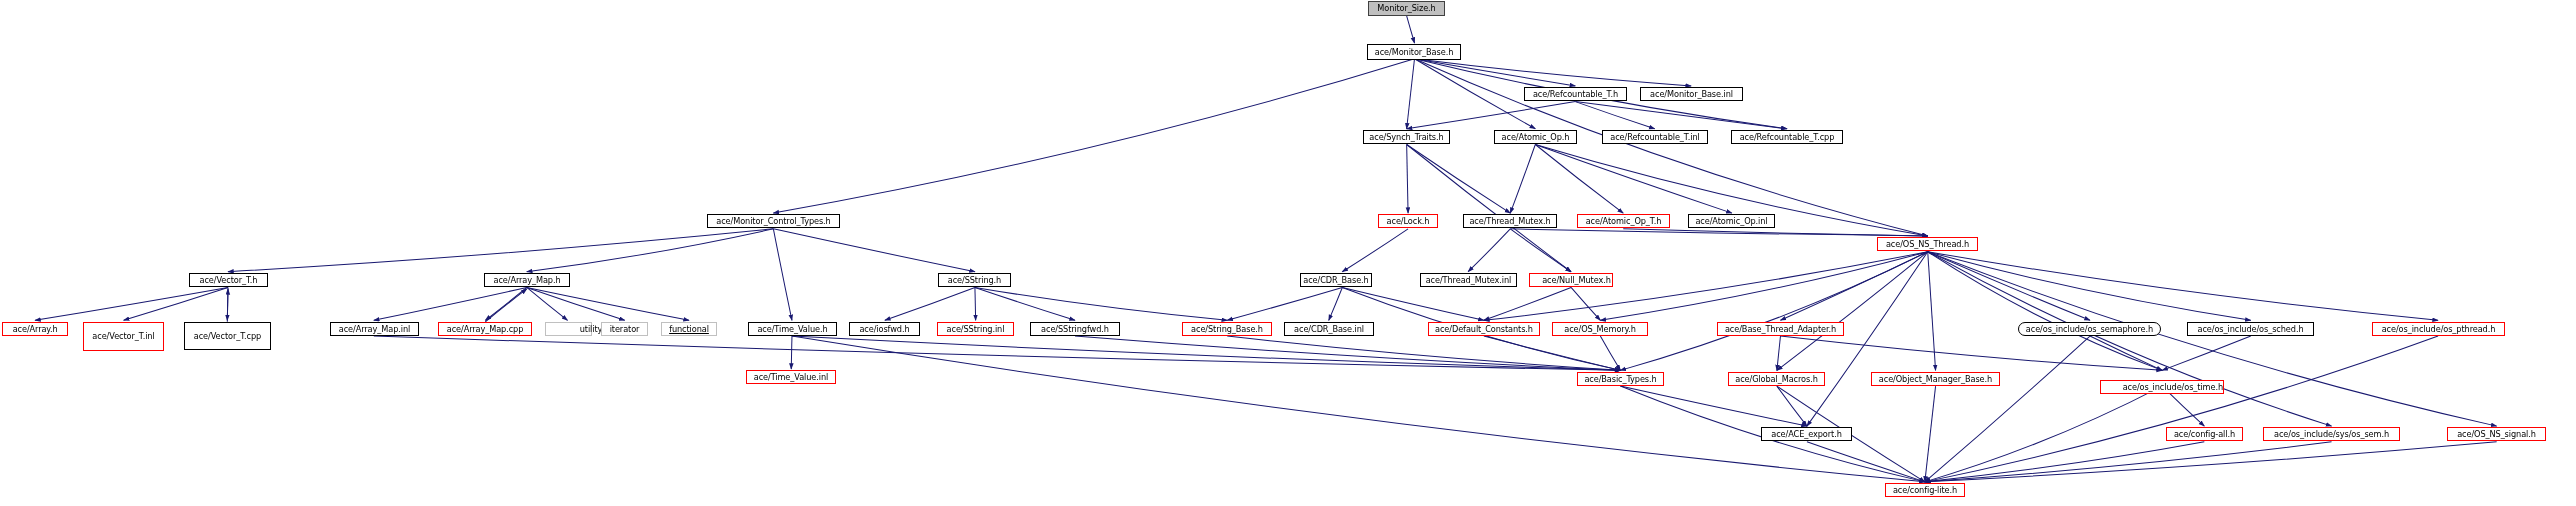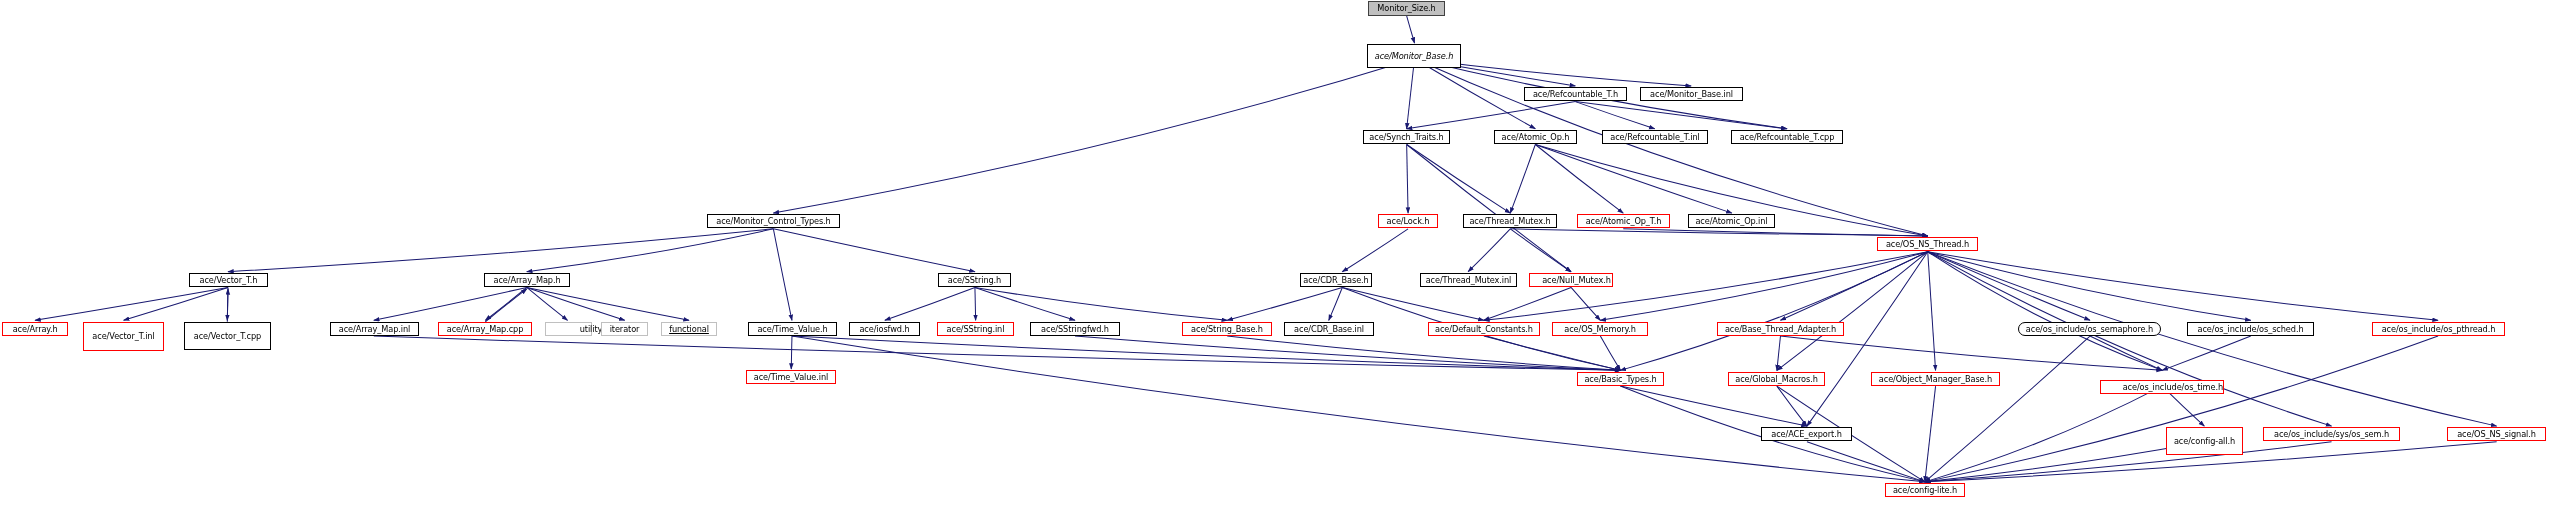--- a/index.html
+++ b/index.html
@@ -110,21 +110,21 @@
         <path d="M3262,618 Q2987.4575,652.72 2693,674" fill="none" stroke="#191970" stroke-width="1.4" marker-end="url(#ah)"></path>
         <path d="M3493,618 Q3107,652.72 2693,674" fill="none" stroke="#191970" stroke-width="1.4" marker-end="url(#ah)"></path>
         <path d="M3411,470 Q3064.565,596.48 2693,674" fill="none" stroke="#191970" stroke-width="1.4" marker-end="url(#ah)"></path>
         <path d="M2924,470 Q2812.5425,572 2693,674" fill="none" stroke="#191970" stroke-width="1.4" marker-end="url(#ah)"></path>
       </g>
   </svg>
   <div id="node-layer">
       <div class="node root" style="left: 1368px; top: 1.4px; width: 77px; height: 14.3px;">
         <span class="lbl">Monitor_Size.h</span>
       </div>
-      <div class="node " style="left: 1367px; top: 44px; width: 94px; height: 24px; font-style: italic;">
+      <div class="node " style="left: 1367px; top: 44px; width: 94px; height: 16px;">
         <span class="lbl">ace/Monitor_Base.h</span>
       </div>
       <div class="node " style="left: 1524px; top: 87px; width: 103px; height: 14.3px;">
         <span class="lbl">ace/Refcountable_T.h</span>
       </div>
       <div class="node " style="left: 1640px; top: 87px; width: 103px; height: 14.3px;">
         <span class="lbl">ace/Monitor_Base.inl</span>
       </div>
       <div class="node " style="left: 1363px; top: 130px; width: 87px; height: 14.3px;">
         <span class="lbl">ace/Synch_Traits.h</span>
@@ -245,21 +245,21 @@
       </div>
       <div class="node red" style="left: 2100px; top: 380px; width: 124px; height: 14.3px; justify-content: flex-end;">
         <span class="lbl">ace/os_include/os_time.h</span>
       </div>
       <div class="node red" style="left: 746px; top: 370px; width: 90px; height: 14.3px;">
         <span class="lbl">ace/Time_Value.inl</span>
       </div>
       <div class="node " style="left: 1761px; top: 427px; width: 91px; height: 14.3px;">
         <span class="lbl">ace/ACE_export.h</span>
       </div>
-      <div class="node red" style="left: 2166px; top: 427px; width: 77px; height: 28px;">
+      <div class="node red" style="left: 2166px; top: 427px; width: 77px; height: 14px;">
         <span class="lbl">ace/config-all.h</span>
       </div>
       <div class="node red" style="left: 2263px; top: 427px; width: 137px; height: 14.3px;">
         <span class="lbl">ace/os_include/sys/os_sem.h</span>
       </div>
       <div class="node red" style="left: 2447px; top: 427px; width: 99px; height: 14.3px;">
         <span class="lbl">ace/OS_NS_signal.h</span>
       </div>
       <div class="node red" style="left: 1885px; top: 483px; width: 80px; height: 14.3px;">
         <span class="lbl">ace/config-lite.h</span>

